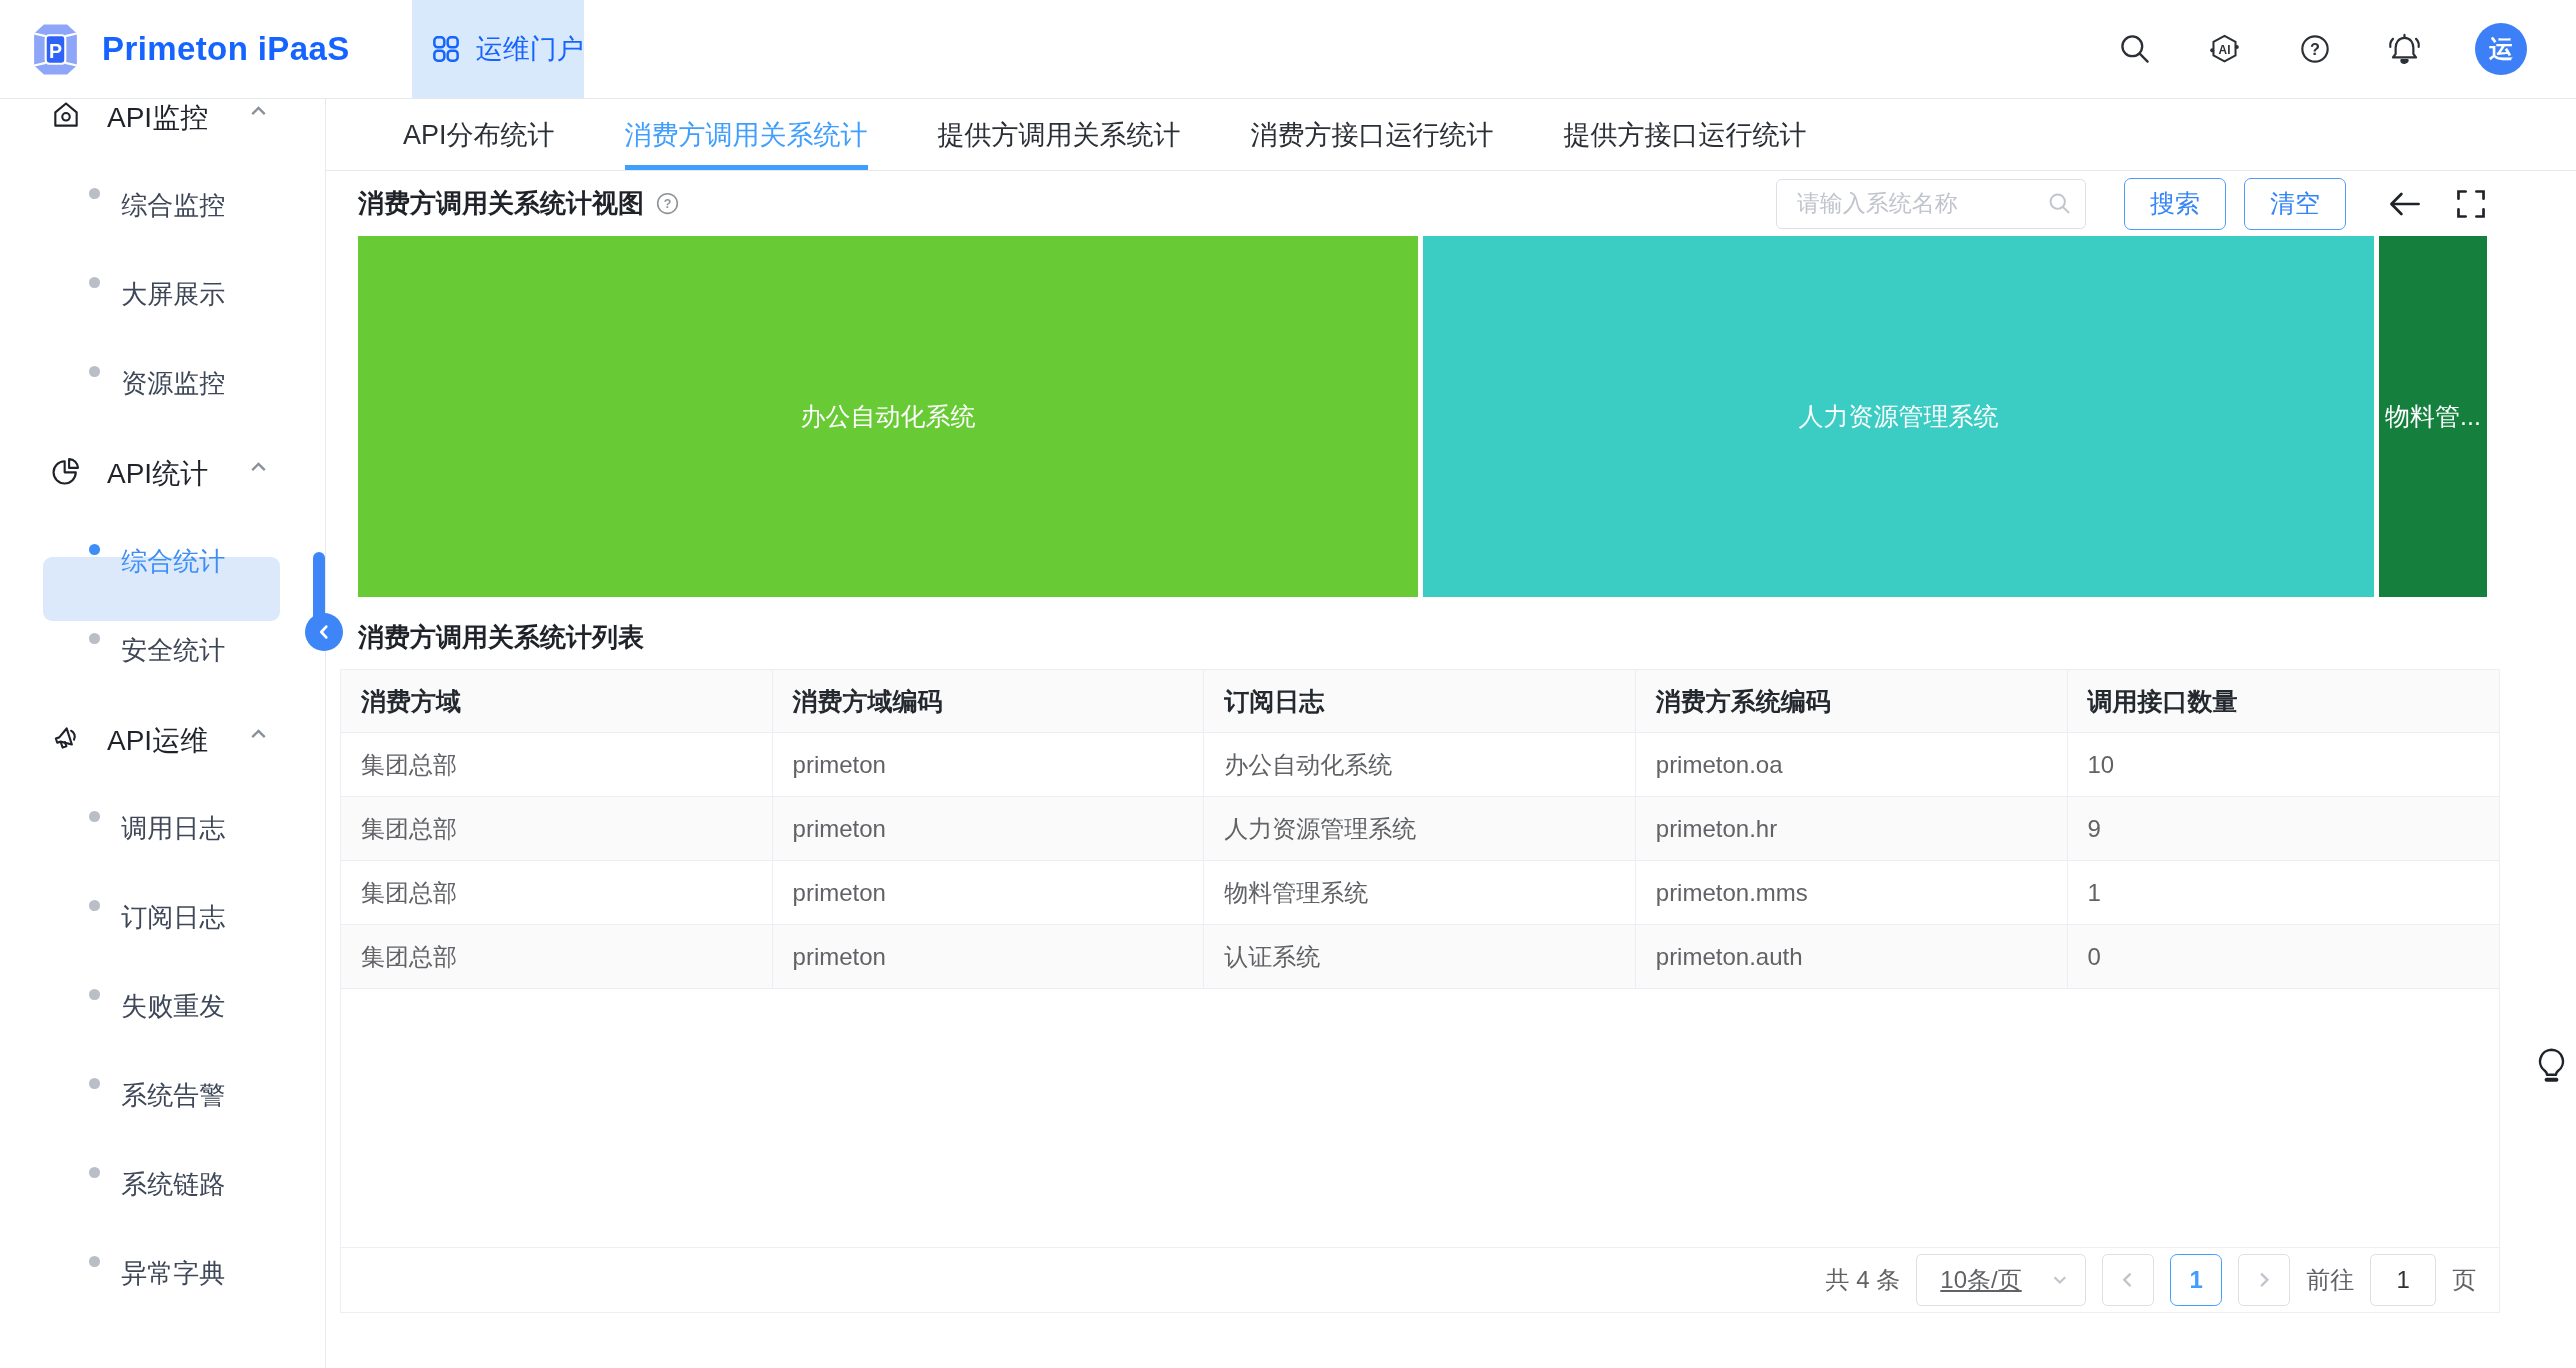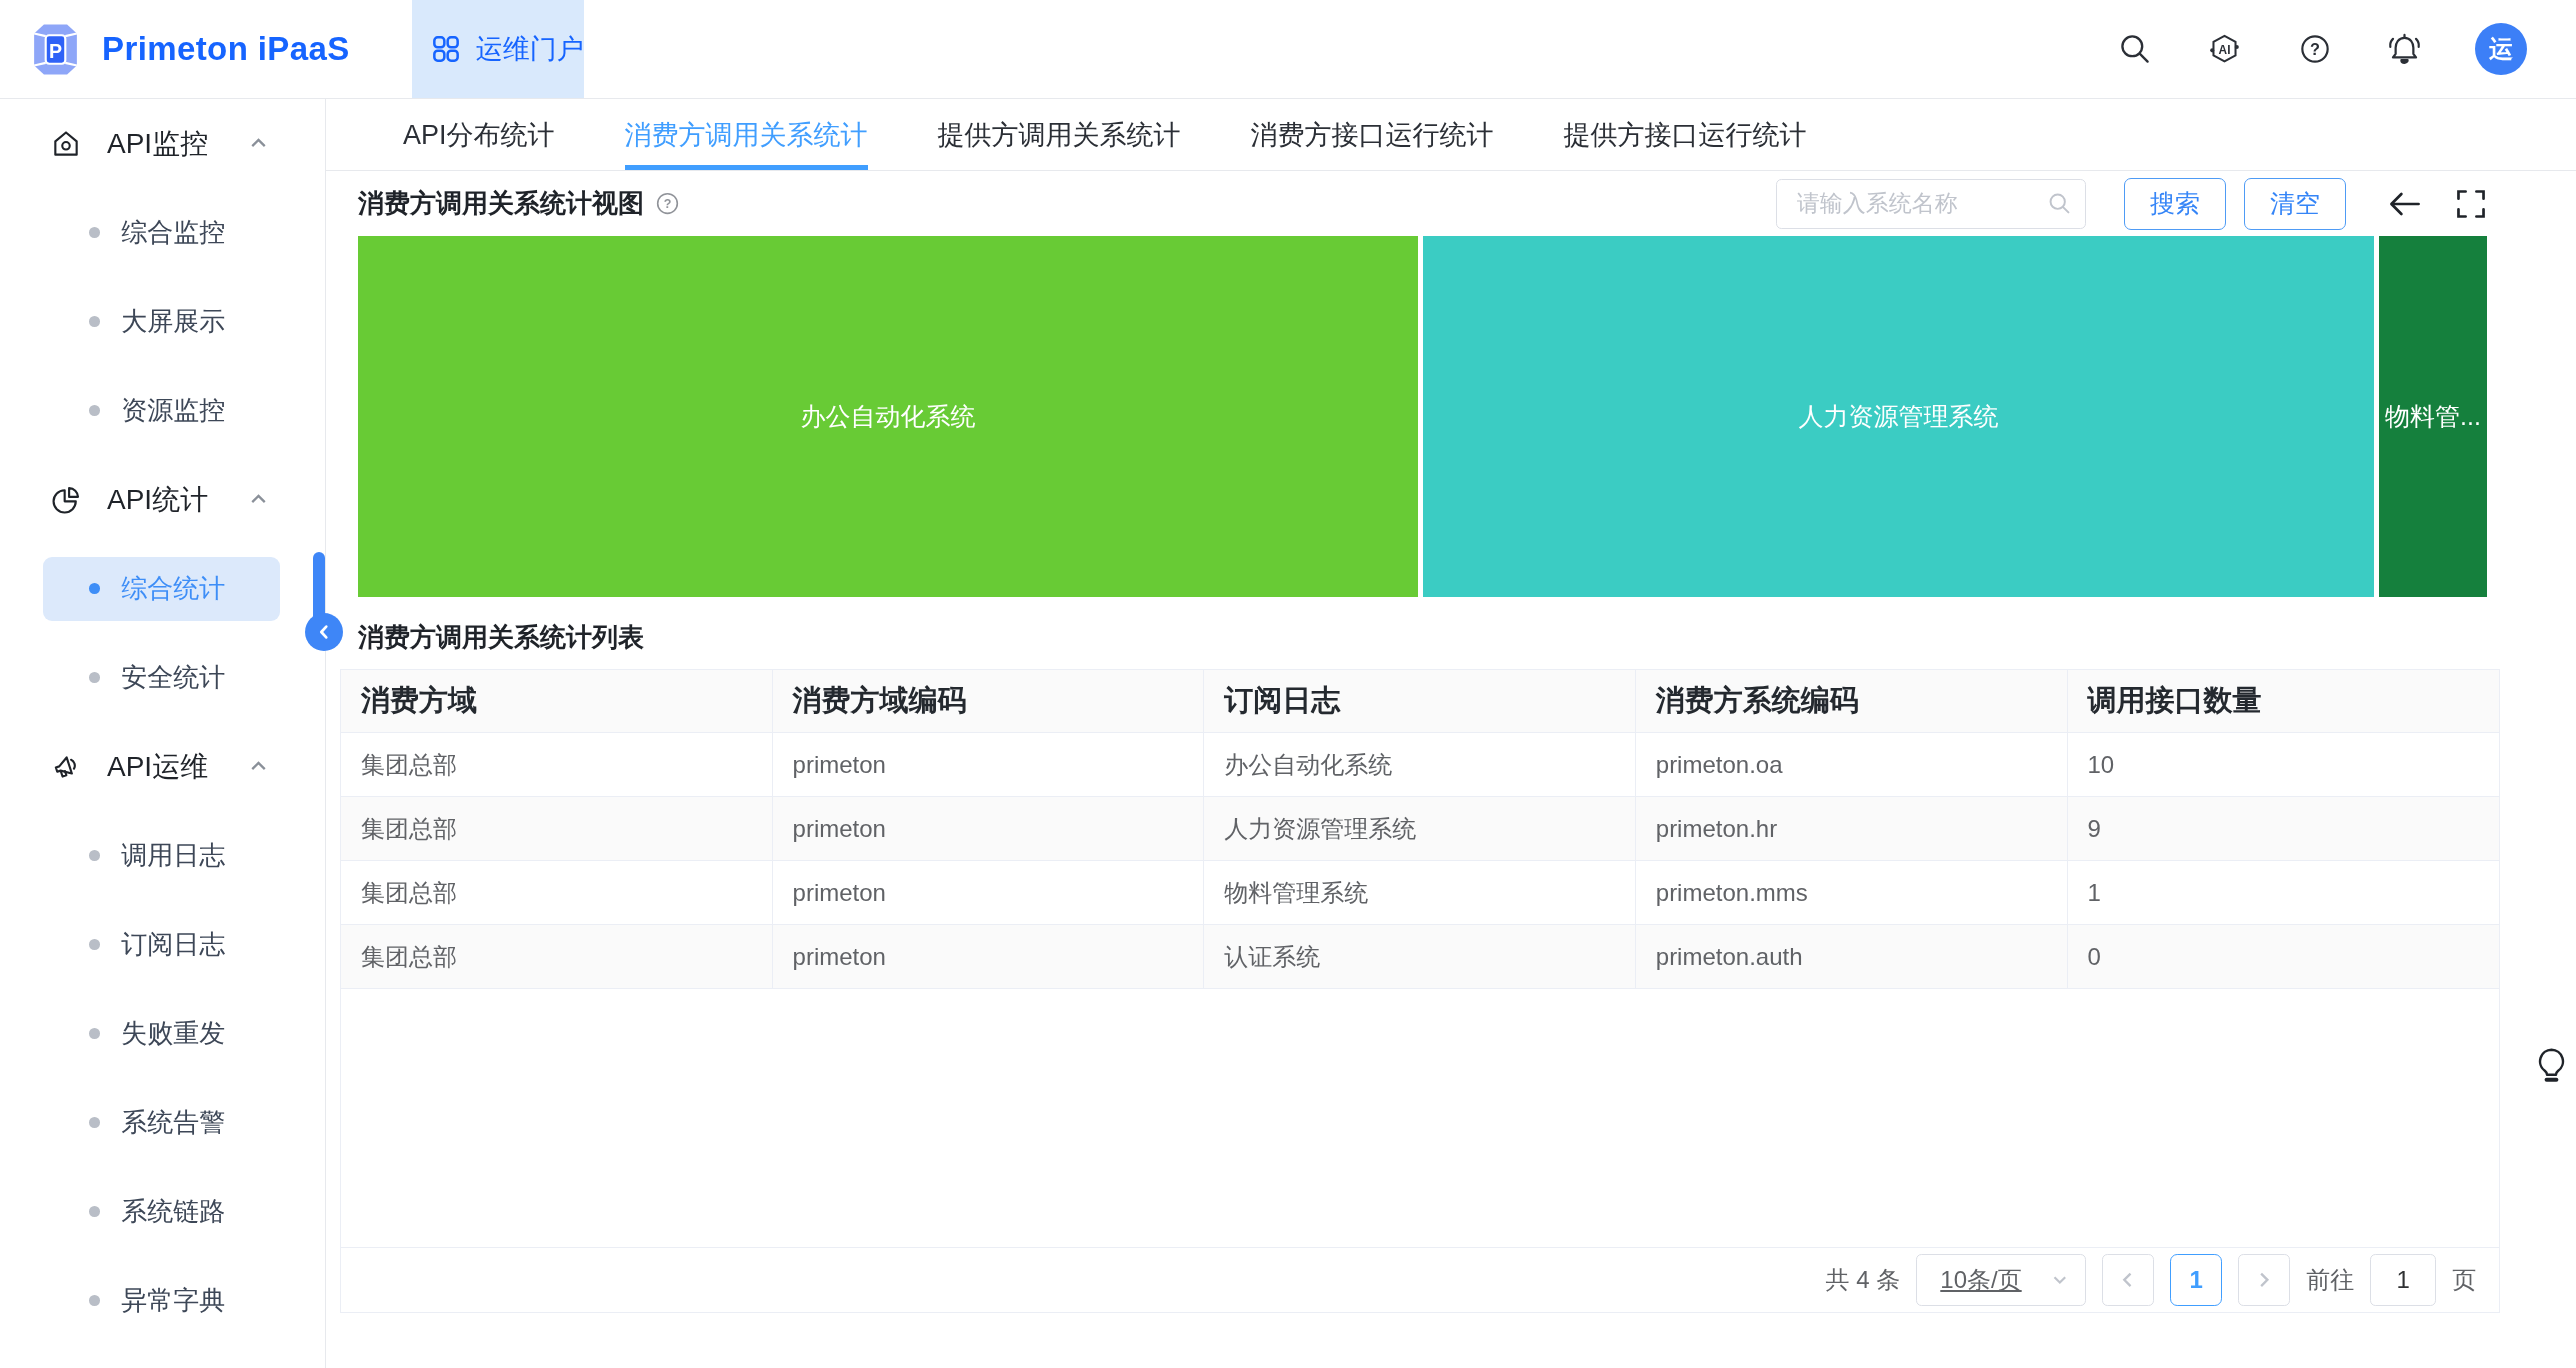--- a/index.html
+++ b/index.html
@@ -15,21 +15,21 @@
   .topbar-right { margin-left:auto; display:flex; align-items:center; gap:51px; padding-right:49px; }
   .tb-icon { width:39px; height:39px; display:flex; align-items:center; justify-content:center; cursor:pointer; }
   .avatar { width:52px; height:52px; border-radius:50%; background:#3C7FF7; color:#fff; font-size:24px; font-weight:700;
     display:flex; align-items:center; justify-content:center; cursor:pointer; }
 
   
   .body { display:flex; height:1269px; position:relative; }
 
   
   .sidebar { width:326px; border-right:0.9px solid #E7E9ED; background:#fff; position:relative; flex:0 0 326px; }
-  .side-item { height:89px; display:flex; align-items:center; position:relative; cursor:pointer; }
+  .side-item { height:89px; display:flex; align-items:flex-start; position:relative; cursor:pointer; }
   .side-group { padding-left:50px; gap:25px; font-size:28px; color:#1F2329; }
   .side-group .g-icon { width:32px; height:32px; flex:0 0 32px; }
   .group-chevron { position:absolute; right:54px; width:25px; height:25px; }
   .side-sub { padding-left:89px; gap:21.5px; font-size:26px; color:#3D4757; }
   .side-sub .dot { width:10.7px; height:10.7px; border-radius:50%; background:#B9BEC7; position:relative; z-index:1; }
   .side-sub .lbl { position:relative; z-index:1; }
   .side-sub.active { color:#3E8EF7; }
   .side-sub.active .dot { background:#3E8EF7; }
   .side-sub.active::before { content:""; position:absolute; left:43px; right:45px; top:12.5px; bottom:12.5px;
     background:#DCE9FB; border-radius:9px; }
@@ -68,21 +68,21 @@
   
   .list-title { margin:20.6px 0 0 32px; height:39px; display:flex; align-items:center;
     font-size:26px; font-weight:700; color:#1F2329; }
   .table-card { margin:12.5px 0 0 14.3px; width:2160px; height:644px; border:0.9px solid #EBEEF5;
     display:flex; flex-direction:column; background:#fff; }
   .t-head, .t-row { display:grid; grid-template-columns:repeat(5,1fr); }
   .t-head { height:63px; background:#FAFAFA; }
   .t-cell { display:flex; align-items:center; padding-left:19.7px; border-right:0.9px solid #EBEEF5;
     overflow:hidden; white-space:nowrap; }
   .t-cell:last-child { border-right:none; }
-  .t-head .t-cell { font-weight:700; color:#24292F; font-size:29px; border-bottom:0.9px solid #EBEEF5; }
+  .t-head .t-cell { font-weight:700; color:#24292F; font-size:25px; border-bottom:0.9px solid #EBEEF5; }
   .t-row { height:64px; color:#606266; font-size:24px; border-bottom:0.9px solid #EBEEF5; }
   .t-row.striped { background:#FAFAFA; }
   .t-empty { flex:1; }
 
   
   .t-pagination { height:65px; border-top:0.9px solid #EBEEF5; display:flex; align-items:center;
     justify-content:flex-end; gap:16px; padding-right:23px; color:#606266; font-size:24px; }
   .pg-select { width:170px; height:52px; border:0.9px solid #DCDFE6; border-radius:5.4px; display:flex; align-items:center;
     justify-content:space-between; padding:0 16px 0 23px; cursor:pointer; background:#fff;text-decoration:underline; }
   .pg-btn { width:52px; height:52px; border:0.9px solid #DCDFE6; border-radius:5.4px; background:#fff;

